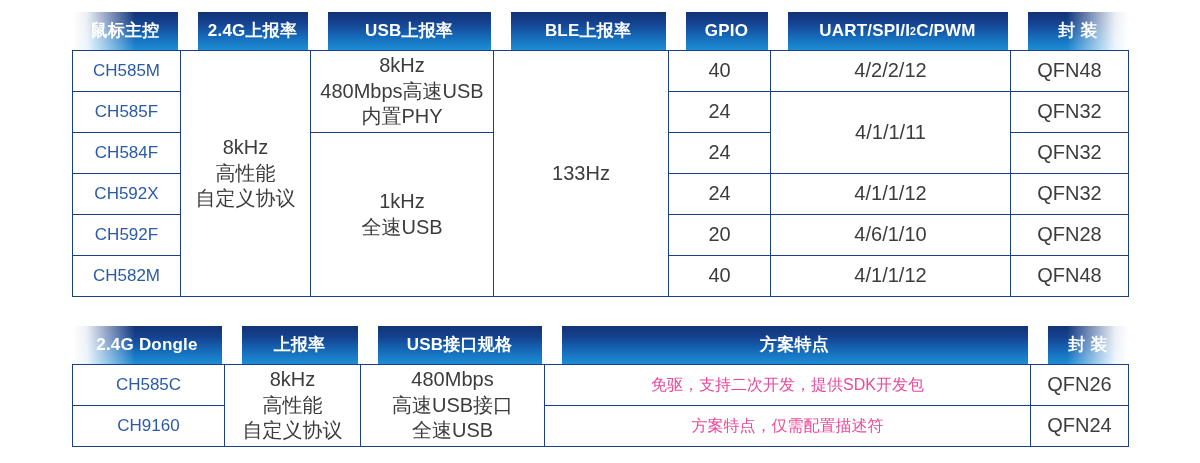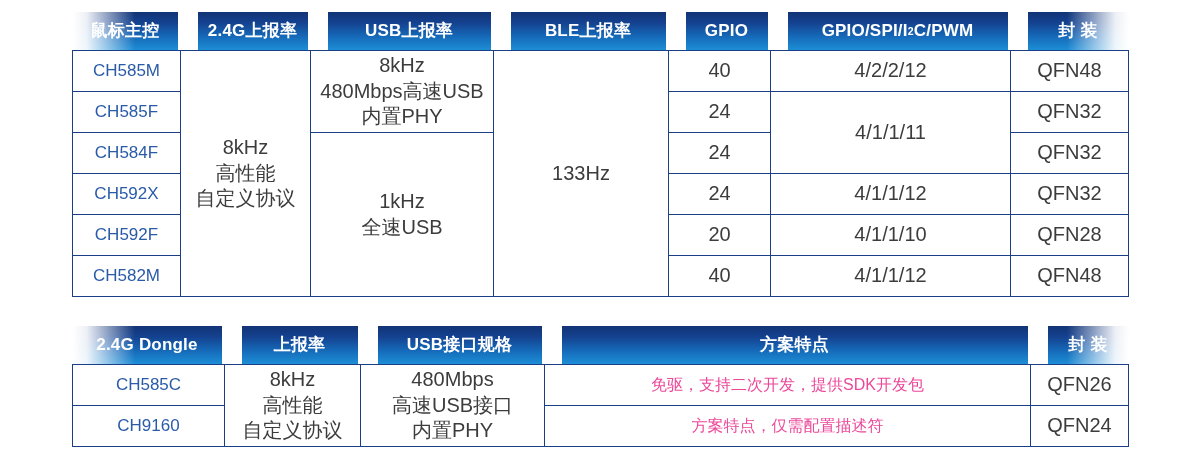--- a/index.html
+++ b/index.html
@@ -129,21 +129,21 @@
           <div class="hcell gap-l gap-r">USB上报率</div>
         </th>
         <th>
           <div class="hcell gap-l gap-r">BLE上报率</div>
         </th>
         <th>
           <div class="hcell gap-l gap-r">GPIO</div>
         </th>
         <th>
           <div class="hcell gap-l gap-r">
-              <span>GPIO/SPI/I</span>
+              <span>UART/SPI/I</span>
               <sup>2</sup>
               <span>C/PWM</span>
             </div>
         </th>
         <th>
           <div class="hdr-wrap">
             <div class="hcell gap-l">封 装</div>
             <div class="fade-r"></div>
           </div>
         </th>
@@ -183,21 +183,21 @@
       <tr class="r">
         <td class="chip">CH592X</td>
         <td class="val">24</td>
         <td class="val">4/1/1/12</td>
         <td class="val">QFN32</td>
       </tr>
 
       <tr class="r">
         <td class="chip">CH592F</td>
         <td class="val">20</td>
-        <td class="val">4/1/1/10</td>
+        <td class="val">4/6/1/10</td>
         <td class="val">QFN28</td>
       </tr>
 
       <tr class="r">
         <td class="chip">CH582M</td>
         <td class="val">40</td>
         <td class="val">4/1/1/12</td>
         <td class="val">QFN48</td>
       </tr>
     </tbody>
@@ -239,21 +239,21 @@
     </thead>
 
     <tbody>
       <tr class="r">
         <td class="chip">CH585C</td>
         <td class="val multi" rowspan="2">8kHz
 高性能
 自定义协议</td>
         <td class="val multi" rowspan="2">480Mbps
 高速USB接口
-内置PHY</td>
+全速USB</td>
         <td class="feat">免驱，支持二次开发，提供SDK开发包</td>
         <td class="val">QFN26</td>
       </tr>
       <tr class="r">
         <td class="chip">CH9160</td>
         <td class="feat">方案特点，仅需配置描述符</td>
         <td class="val">QFN24</td>
       </tr>
     </tbody>
   </table>

